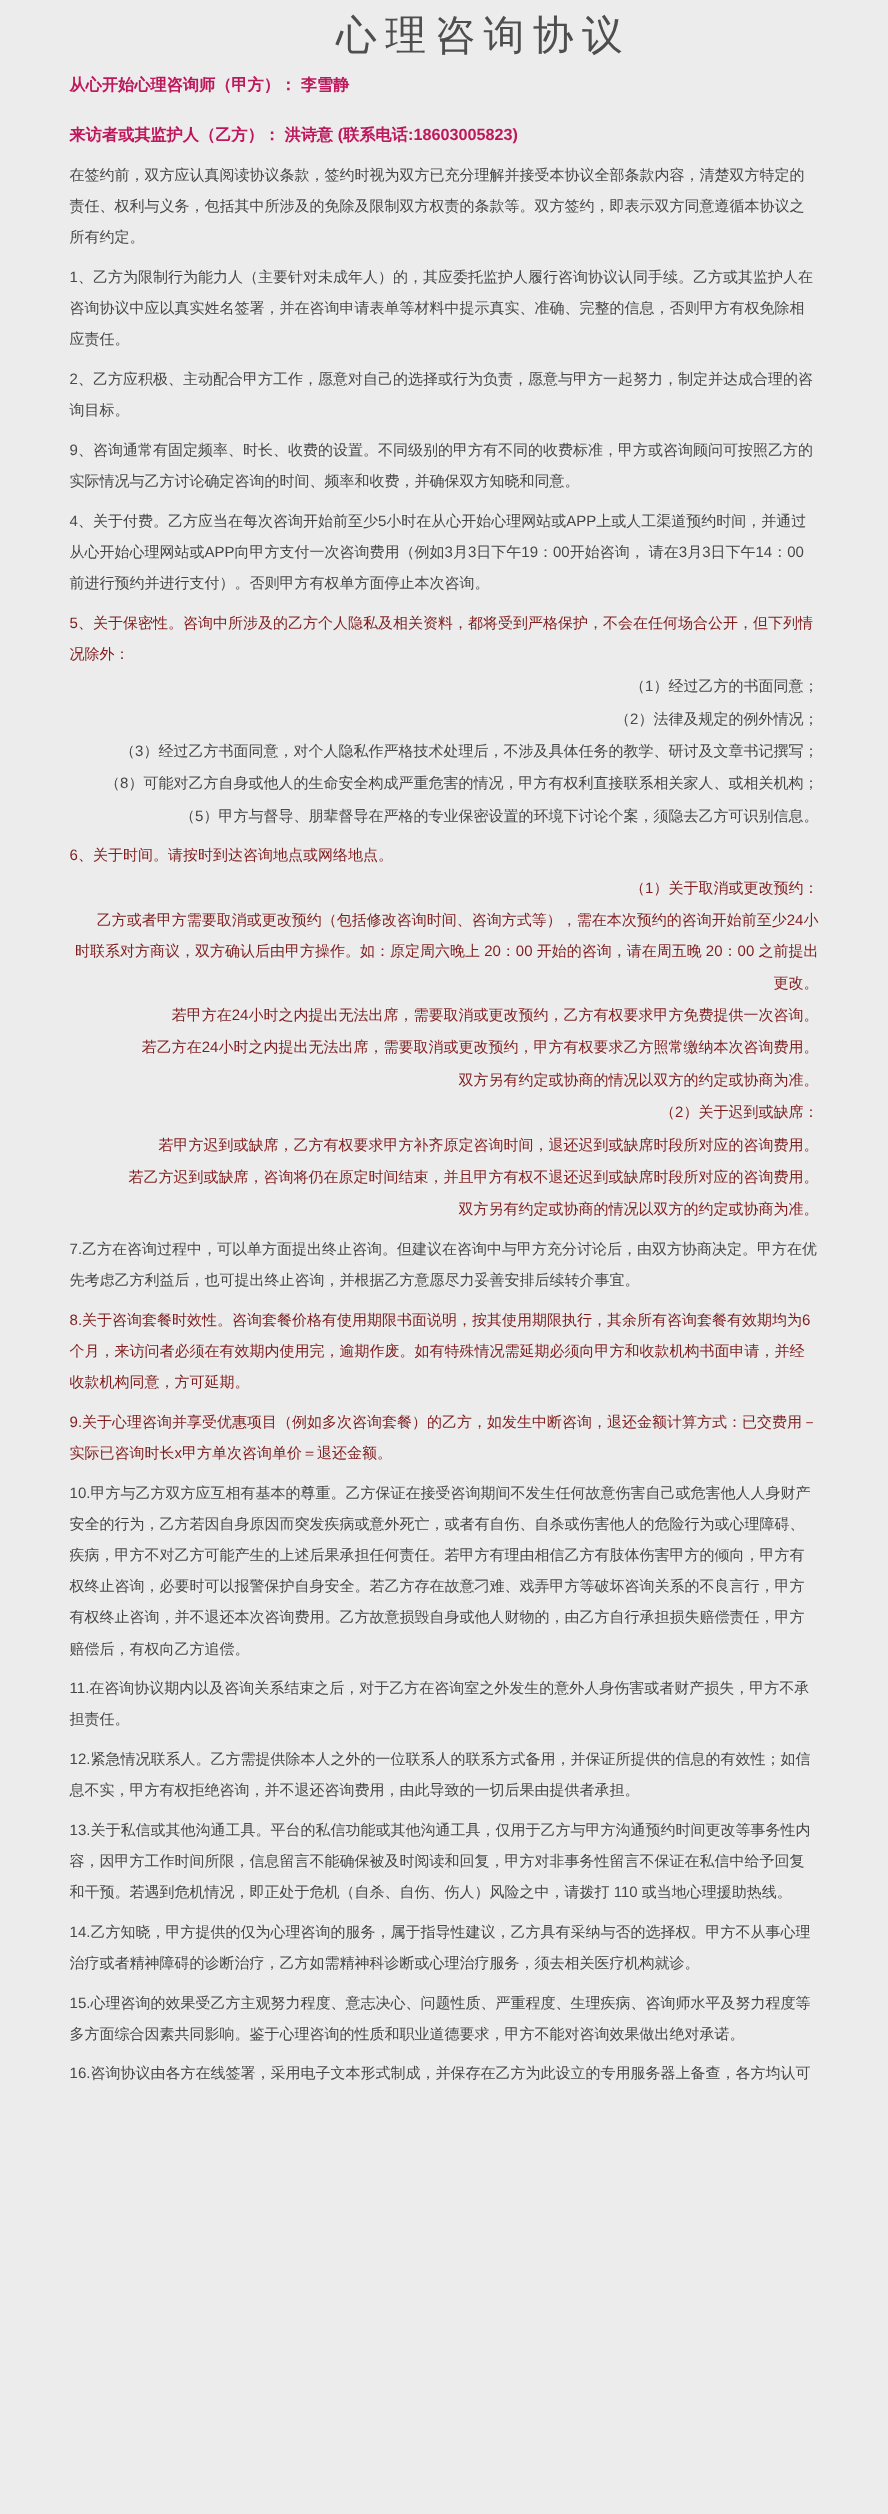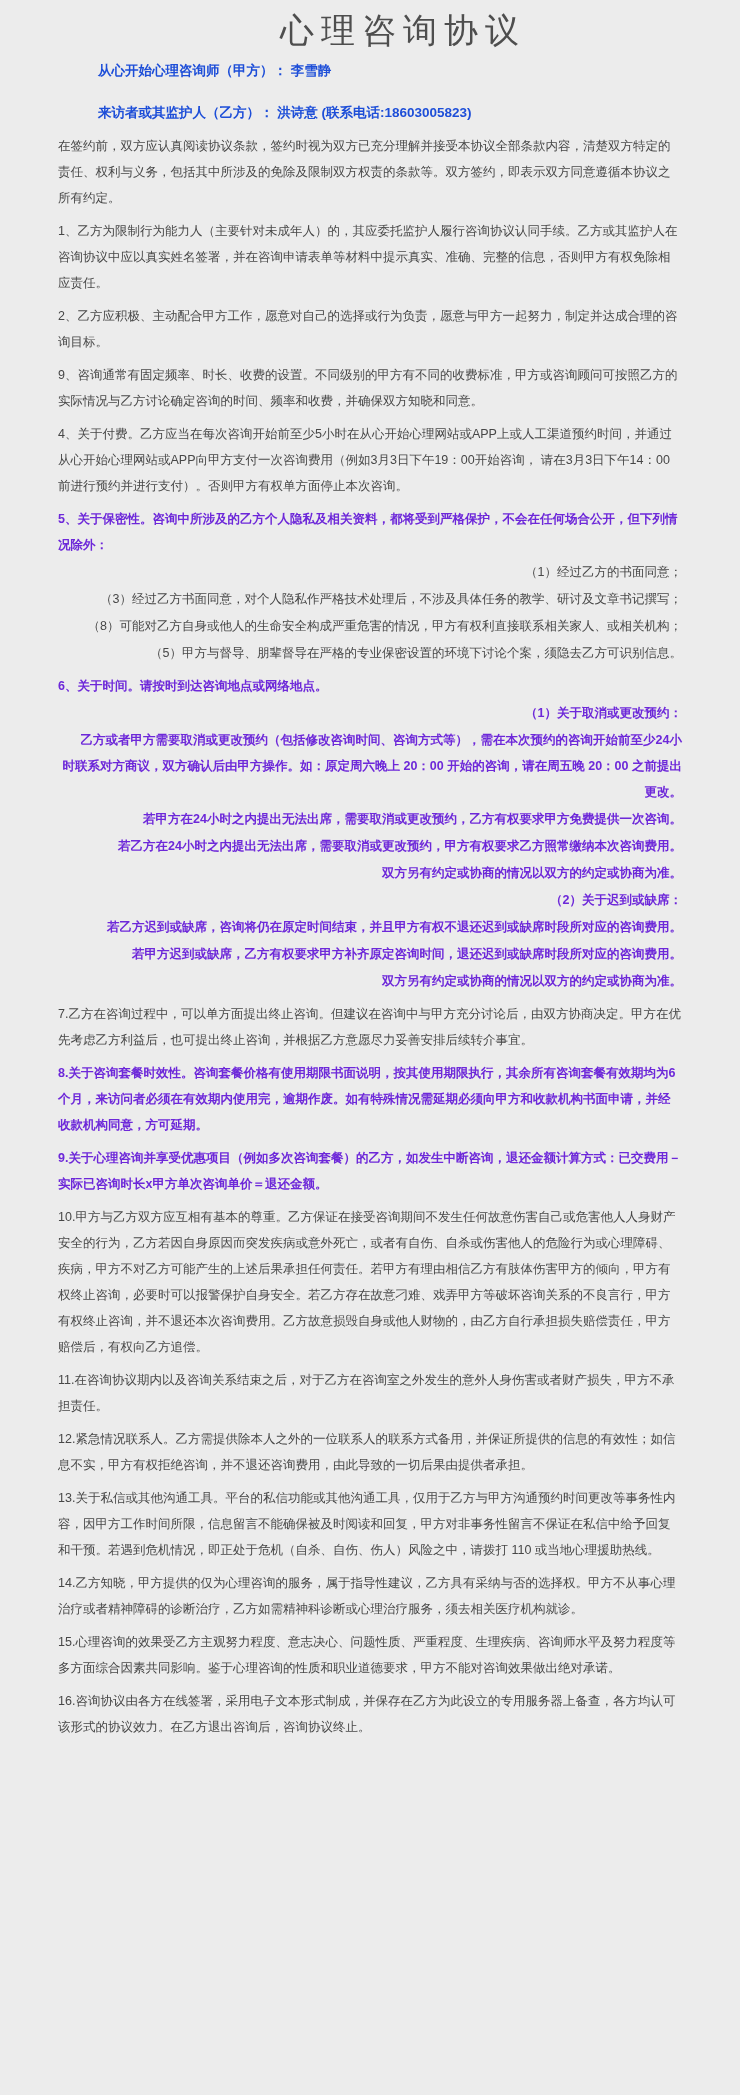--- a/index.html
+++ b/index.html
@@ -13,59 +13,60 @@
     box-sizing:border-box;
     width:740px;height:1735px;overflow:hidden;
     padding:8px 58px 0 58px;
     font-size:12.5px;line-height:26px;color:#474747;
   }
   .title{
     font-size:34px;line-height:40px;font-weight:400;color:#4e4e4e;
     letter-spacing:7px;text-align:center;position:relative;left:33px;
     margin:2px 0 8px 0;
   }
-  .party{font-weight:700;font-size:13.5px;color:#1d4ed8;margin-top:16px;line-height:26px;margin-left:40px;}
+  .party{font-weight:700;font-size:13.5px;color:#be185d;margin-top:16px;line-height:26px;}
   .party:first-of-type{margin-top:0;}
   .para{margin-top:7px;}
   .tight{margin-top:1px;text-align:right;}
   .ind{padding-left:19px;}
   .fi{text-indent:14px;}
-  .b{font-weight:700;color:#6d28d9;}
+  .b{font-weight:400;color:#7f1d1d;}
   .sig-svg{display:block;margin:68px 0 0 48px;}
   .sig-svg path{fill:none;stroke:#3c3c3c;stroke-width:2.6;stroke-linecap:round;stroke-linejoin:round;}
 </style>
 </head>
 <body>
 
 <div class="doc">
 
   <h1 class="title">心理咨询协议</h1>
 
   <div class="party">从心开始心理咨询师（甲方）： 李雪静</div>
   <div class="party">来访者或其监护人（乙方）： 洪诗意 (联系电话:18603005823)</div>
 
   <div class="para">在签约前，双方应认真阅读协议条款，签约时视为双方已充分理解并接受本协议全部条款内容，清楚双方特定的责任、权利与义务，包括其中所涉及的免除及限制双方权责的条款等。双方签约，即表示双方同意遵循本协议之所有约定。</div>
   <div class="para">1、乙方为限制行为能力人（主要针对未成年人）的，其应委托监护人履行咨询协议认同手续。乙方或其监护人在咨询协议中应以真实姓名签署，并在咨询申请表单等材料中提示真实、准确、完整的信息，否则甲方有权免除相应责任。</div>
   <div class="para">2、乙方应积极、主动配合甲方工作，愿意对自己的选择或行为负责，愿意与甲方一起努力，制定并达成合理的咨询目标。</div>
   <div class="para">9、咨询通常有固定频率、时长、收费的设置。不同级别的甲方有不同的收费标准，甲方或咨询顾问可按照乙方的实际情况与乙方讨论确定咨询的时间、频率和收费，并确保双方知晓和同意。</div>
   <div class="para">4、关于付费。乙方应当在每次咨询开始前至少5小时在从心开始心理网站或APP上或人工渠道预约时间，并通过从心开始心理网站或APP向甲方支付一次咨询费用（例如3月3日下午19：00开始咨询， 请在3月3日下午14：00前进行预约并进行支付）。否则甲方有权单方面停止本次咨询。</div>
   <div class="para b">5、关于保密性。咨询中所涉及的乙方个人隐私及相关资料，都将受到严格保护，不会在任何场合公开，但下列情况除外：</div>
   <div class="tight ind">（1）经过乙方的书面同意；</div>
+  <div class="tight ind">（2）法律及规定的例外情况；</div>
   <div class="tight ind">（3）经过乙方书面同意，对个人隐私作严格技术处理后，不涉及具体任务的教学、研讨及文章书记撰写；</div>
   <div class="tight ind">（8）可能对乙方自身或他人的生命安全构成严重危害的情况，甲方有权利直接联系相关家人、或相关机构；</div>
   <div class="tight ind">（5）甲方与督导、朋辈督导在严格的专业保密设置的环境下讨论个案，须隐去乙方可识别信息。</div>
   <div class="para b">6、关于时间。请按时到达咨询地点或网络地点。</div>
   <div class="tight ind b">（1）关于取消或更改预约：</div>
   <div class="tight fi b">乙方或者甲方需要取消或更改预约（包括修改咨询时间、咨询方式等），需在本次预约的咨询开始前至少24小时联系对方商议，双方确认后由甲方操作。如：原定周六晚上 20：00 开始的咨询，请在周五晚 20：00 之前提出更改。</div>
   <div class="tight fi b">若甲方在24小时之内提出无法出席，需要取消或更改预约，乙方有权要求甲方免费提供一次咨询。</div>
   <div class="tight fi b">若乙方在24小时之内提出无法出席，需要取消或更改预约，甲方有权要求乙方照常缴纳本次咨询费用。</div>
   <div class="tight fi b">双方另有约定或协商的情况以双方的约定或协商为准。</div>
   <div class="tight ind b">（2）关于迟到或缺席：</div>
+  <div class="tight fi b">若甲方迟到或缺席，乙方有权要求甲方补齐原定咨询时间，退还迟到或缺席时段所对应的咨询费用。</div>
   <div class="tight fi b">若乙方迟到或缺席，咨询将仍在原定时间结束，并且甲方有权不退还迟到或缺席时段所对应的咨询费用。</div>
-  <div class="tight fi b">若甲方迟到或缺席，乙方有权要求甲方补齐原定咨询时间，退还迟到或缺席时段所对应的咨询费用。</div>
   <div class="tight fi b">双方另有约定或协商的情况以双方的约定或协商为准。</div>
   <div class="para">7.乙方在咨询过程中，可以单方面提出终止咨询。但建议在咨询中与甲方充分讨论后，由双方协商决定。甲方在优先考虑乙方利益后，也可提出终止咨询，并根据乙方意愿尽力妥善安排后续转介事宜。</div>
   <div class="para b">8.关于咨询套餐时效性。咨询套餐价格有使用期限书面说明，按其使用期限执行，其余所有咨询套餐有效期均为6个月，来访问者必须在有效期内使用完，逾期作废。如有特殊情况需延期必须向甲方和收款机构书面申请，并经收款机构同意，方可延期。</div>
   <div class="para b">9.关于心理咨询并享受优惠项目（例如多次咨询套餐）的乙方，如发生中断咨询，退还金额计算方式：已交费用－实际已咨询时长x甲方单次咨询单价＝退还金额。</div>
   <div class="para">10.甲方与乙方双方应互相有基本的尊重。乙方保证在接受咨询期间不发生任何故意伤害自己或危害他人人身财产安全的行为，乙方若因自身原因而突发疾病或意外死亡，或者有自伤、自杀或伤害他人的危险行为或心理障碍、疾病，甲方不对乙方可能产生的上述后果承担任何责任。若甲方有理由相信乙方有肢体伤害甲方的倾向，甲方有权终止咨询，必要时可以报警保护自身安全。若乙方存在故意刁难、戏弄甲方等破坏咨询关系的不良言行，甲方有权终止咨询，并不退还本次咨询费用。乙方故意损毁自身或他人财物的，由乙方自行承担损失赔偿责任，甲方赔偿后，有权向乙方追偿。</div>
   <div class="para">11.在咨询协议期内以及咨询关系结束之后，对于乙方在咨询室之外发生的意外人身伤害或者财产损失，甲方不承担责任。</div>
   <div class="para">12.紧急情况联系人。乙方需提供除本人之外的一位联系人的联系方式备用，并保证所提供的信息的有效性；如信息不实，甲方有权拒绝咨询，并不退还咨询费用，由此导致的一切后果由提供者承担。</div>
   <div class="para">13.关于私信或其他沟通工具。平台的私信功能或其他沟通工具，仅用于乙方与甲方沟通预约时间更改等事务性内容，因甲方工作时间所限，信息留言不能确保被及时阅读和回复，甲方对非事务性留言不保证在私信中给予回复和干预。若遇到危机情况，即正处于危机（自杀、自伤、伤人）风险之中，请拨打 110 或当地心理援助热线。</div>
   <div class="para">14.乙方知晓，甲方提供的仅为心理咨询的服务，属于指导性建议，乙方具有采纳与否的选择权。甲方不从事心理治疗或者精神障碍的诊断治疗，乙方如需精神科诊断或心理治疗服务，须去相关医疗机构就诊。</div>
   <div class="para">15.心理咨询的效果受乙方主观努力程度、意志决心、问题性质、严重程度、生理疾病、咨询师水平及努力程度等多方面综合因素共同影响。鉴于心理咨询的性质和职业道德要求，甲方不能对咨询效果做出绝对承诺。</div>

